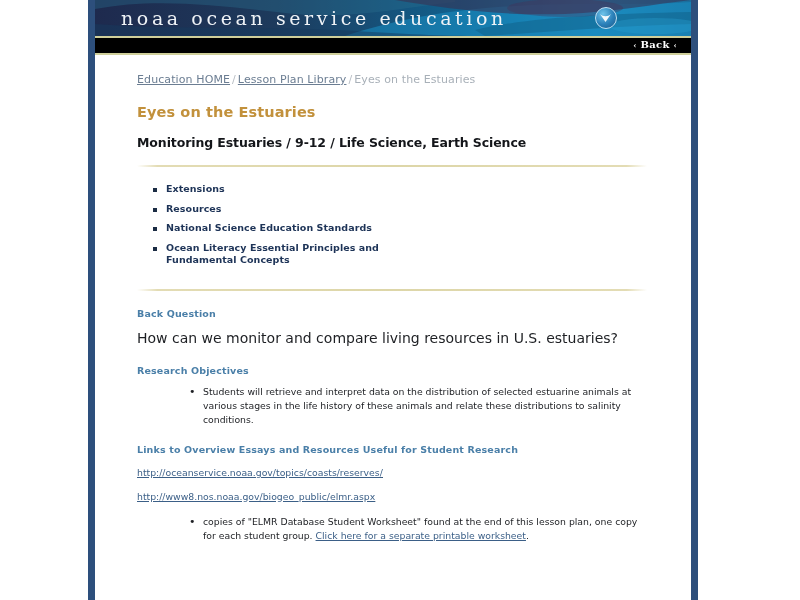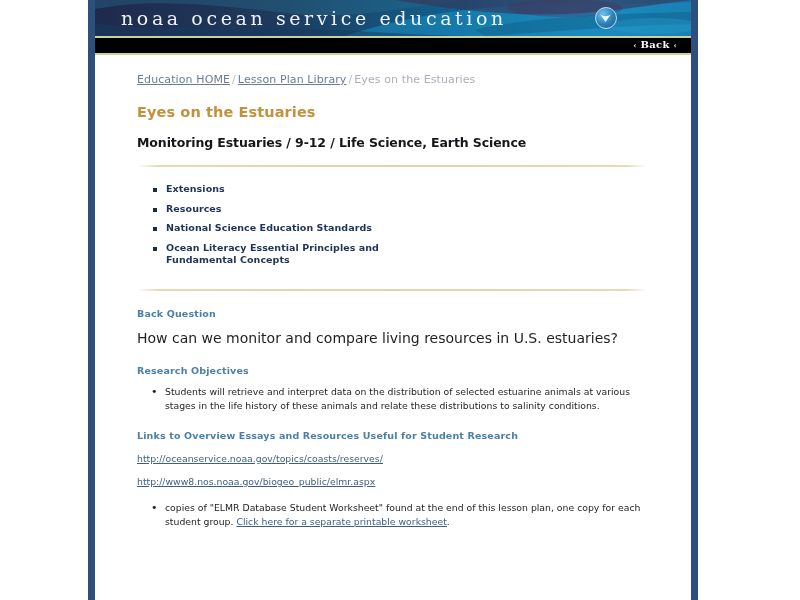--- a/index.html
+++ b/index.html
@@ -185,20 +185,21 @@
     padding-left: 26px;
     list-style: none;
   }
   ul.dotlist li {
     position: relative;
     color: #1d1f23;
     font-size: 9.3px;
     line-height: 1.52;
     margin-bottom: 10px;
     padding-left: 2px;
+    margin-left: 38px;
   }
   ul.dotlist li::before {
     content: "\2022";
     position: absolute;
     left: -12px;
     top: -1px;
     color: #1d1f23;
     font-size: 11px;
   }
   .urlblock { margin-top: 4px; line-height: 1.45; text-decoration: underline; }

